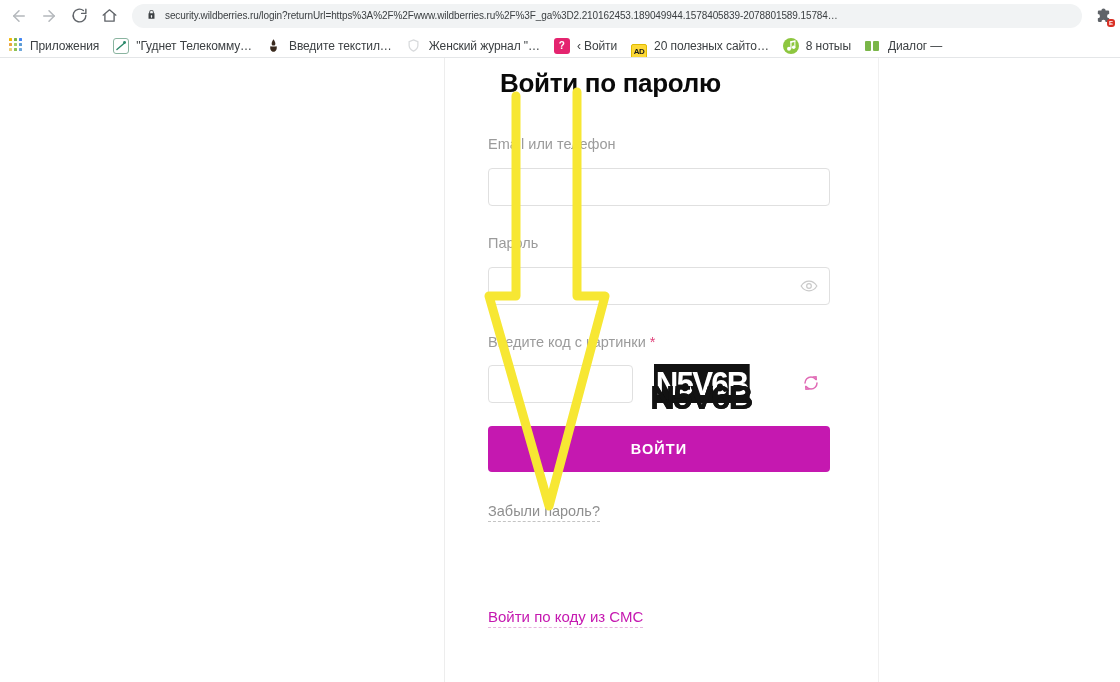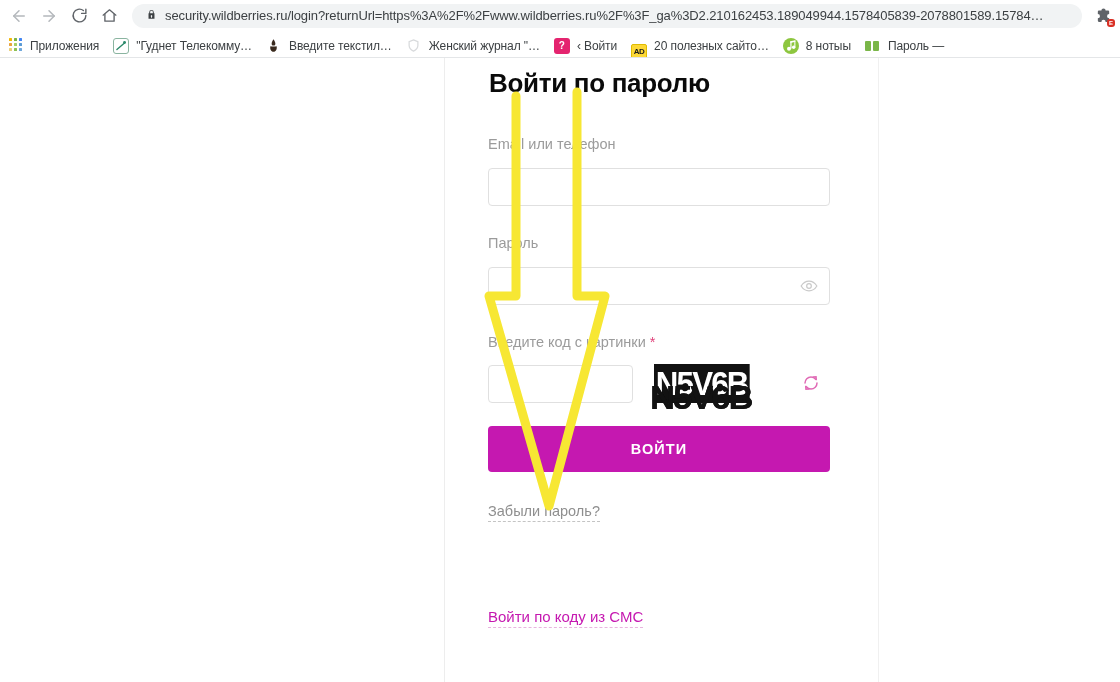--- a/index.html
+++ b/index.html
@@ -28,21 +28,21 @@
   .nav-btn.disabled { color: #b4b8bc; }
 
   #omnibox {
     flex: 1 1 auto; height: 24px; margin-left: 8px; margin-right: 8px;
     background: #f1f3f4; border-radius: 12px;
     display: flex; align-items: center; padding: 0 10px;
     overflow: hidden;
   }
   #lock-icon { flex: none; margin-right: 8px; margin-left: 4px; display:block; color:#3c4043;}
   #url-text {
-    font-size: 13px; color: #3c4043; white-space: nowrap;
+    font-size: 10px; color: #3c4043; white-space: nowrap;
     overflow: hidden; text-overflow: clip; letter-spacing: -0.1px;
   }
   #ext-icon {
     width: 26px; height: 26px; flex: none; margin-right: 4px;
     position: relative; display: flex; align-items: center; justify-content: center;
   }
   #ext-badge {
     position: absolute; right: 1px; bottom: 2px;
     background: #d93025; color: #fff; font-size: 6px; line-height: 8px;
     border-radius: 3px; padding: 0 2px; font-weight: bold;
@@ -95,21 +95,21 @@
   #page-right-edge {
     position:absolute; left:878px; top:0; width:1px; height:624px;
     background:#f0f0f0;
   }
   #card {
     position: absolute; left: 445px; top: 0; width: 433px; height: 624px;
     background: #ffffff;
   }
 
   #form-title {
-    position: absolute; left: 44px; top: 10px;
+    position: absolute; left: 55px; top: 10px;
     font-size: 26px; font-weight: bold; color: #0a0a0a;
     letter-spacing: -0.3px;
   }
 
   .field-label {
     position: absolute; left: 43px;
     font-size: 14.5px; color: #9b9b9b;
   }
   .text-input {
     position: absolute; left: 43px;
@@ -309,21 +309,21 @@
     </div>
 
 
     <div class="bm">
       <span class="bm-ico">
         <span style="display:flex;gap:2px;margin-top:3px">
           <span class="ico-dialog" style="width:6px;height:10px;display:block"></span>
           <span class="ico-dialog" style="width:6px;height:10px;display:block"></span>
         </span>
       </span>
-      <span class="bm-label">Пароль —</span>
+      <span class="bm-label">Диалог —</span>
     </div>
 
   </div>
 </div>
 
 <div id="viewport">
 
   <div id="page-left-edge"></div>
   <div id="page-right-edge"></div>
 

